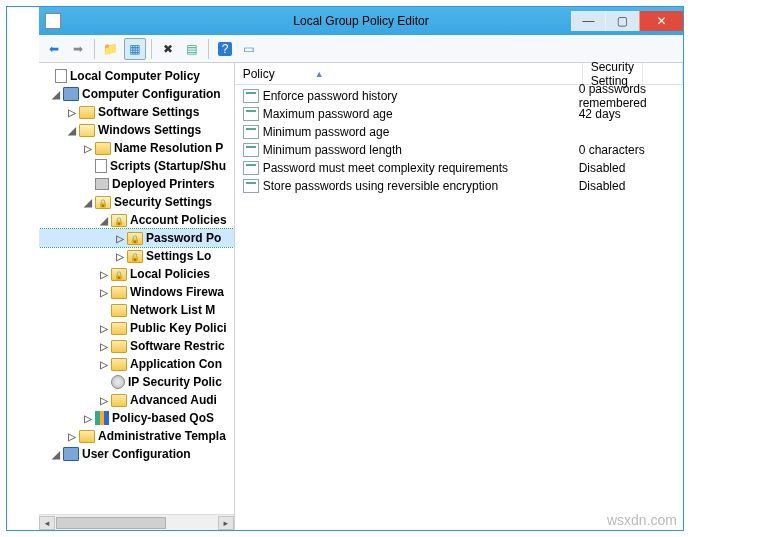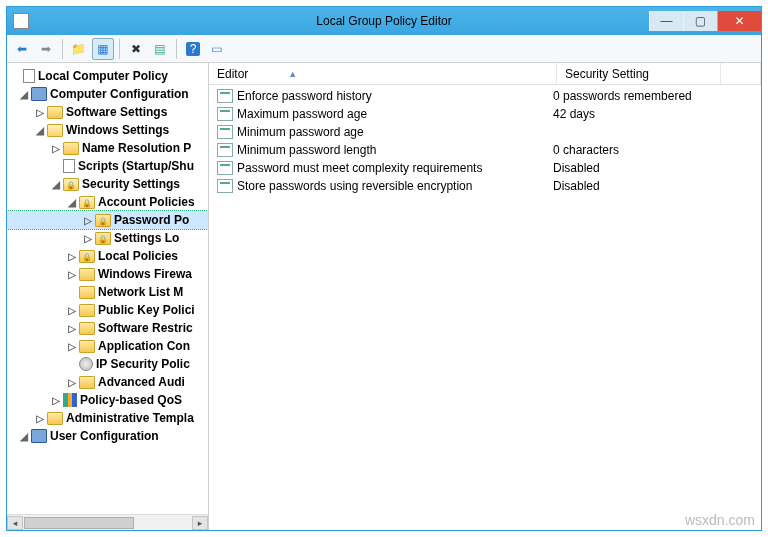--- a/index.html
+++ b/index.html
@@ -1,17 +1,17 @@
 <!DOCTYPE html>
 <html><head>
 <meta charset="utf-8">
 <style>
   * { box-sizing: border-box; font-family: "Segoe UI", Tahoma, sans-serif; font-size: 12px; }
   body { margin: 0; padding: 6px; background: #fff; }
-  .window { width: 756px; height: 525px; border: 1px solid #2e9cd6; background: #fff; display: flex; flex-direction: column; }
+  .window { width: 678px; height: 525px; border: 1px solid #2e9cd6; background: #fff; display: flex; flex-direction: column; padding-left: 32px; }
   .titlebar { height: 28px; background: linear-gradient(#4db4ea,#3aa6e0); display: flex; align-items: center; position: relative; }
   .titlebar .title { position:absolute; left:50%; transform:translateX(-50%); color:#000; }
   .titlebar .app-icon { width:16px; height:16px; margin:0 6px; background:#fff; border:1px solid #888; }
   .winbtns { margin-left:auto; display:flex; height:20px; }
   .winbtn { width:34px; height:20px; border-left:1px solid rgba(255,255,255,.4); display:flex; align-items:center; justify-content:center; color:#444; background:#d9e9f4; }
   .winbtn.close { background:#e04b3c; color:#fff; width:44px; }
   .menubar { height:22px; border-bottom:1px solid #d0d0d0; display:flex; align-items:center; padding:0 4px; gap:2px; background:#fff; }
   .menubar span { padding:2px 8px; }
   .toolbar { height:28px; border-bottom:1px solid #d0d0d0; display:flex; align-items:center; padding:0 4px; gap:2px; background:#f5f9fc; }
   .tbtn { width:22px; height:22px; display:flex; align-items:center; justify-content:center; border:1px solid transparent; border-radius:2px; }
@@ -114,20 +114,24 @@
         </div>
       <div class="row" style="padding-left:42px">
           <span class="tw">▷</span>
           <span class="fold"></span>
           <span>Name Resolution P</span>
         </div>
       <div class="row" style="padding-left:56px">
           <span class="ic-script"></span>
           <span>Scripts (Startup/Shu</span>
         </div>
+      <div class="row" style="padding-left:56px">
+          <span class="ic-print"></span>
+          <span>Deployed Printers</span>
+        </div>
       <div class="row" style="padding-left:42px">
           <span class="tw">◢</span>
           <span class="fold open lock"></span>
           <span>Security Settings</span>
         </div>
       <div class="row" style="padding-left:58px">
           <span class="tw">◢</span>
           <span class="fold open lock"></span>
           <span>Account Policies</span>
         </div>
@@ -199,21 +203,21 @@
         <div class="sb-btn">◂</div>
         <div class="sb-thumb" style="width:110px"></div>
         <div style="flex:1"></div>
         <div class="sb-btn">▸</div>
       </div>
     </div>
 
     <div class="list">
       <div class="list-head">
         <div class="lh" style="width:348px">
-            <span>Editor</span>
+            <span>Policy</span>
             <span class="sort-arrow">▲</span>
           </div>
         <div class="lh" style="flex:1">
             <span>Security Setting</span>
           </div>
         <div class="lh" style="width:40px"></div>
       </div>
       <div class="list-body" id="list-body">
           <div class="lrow">
             <div class="c1">

